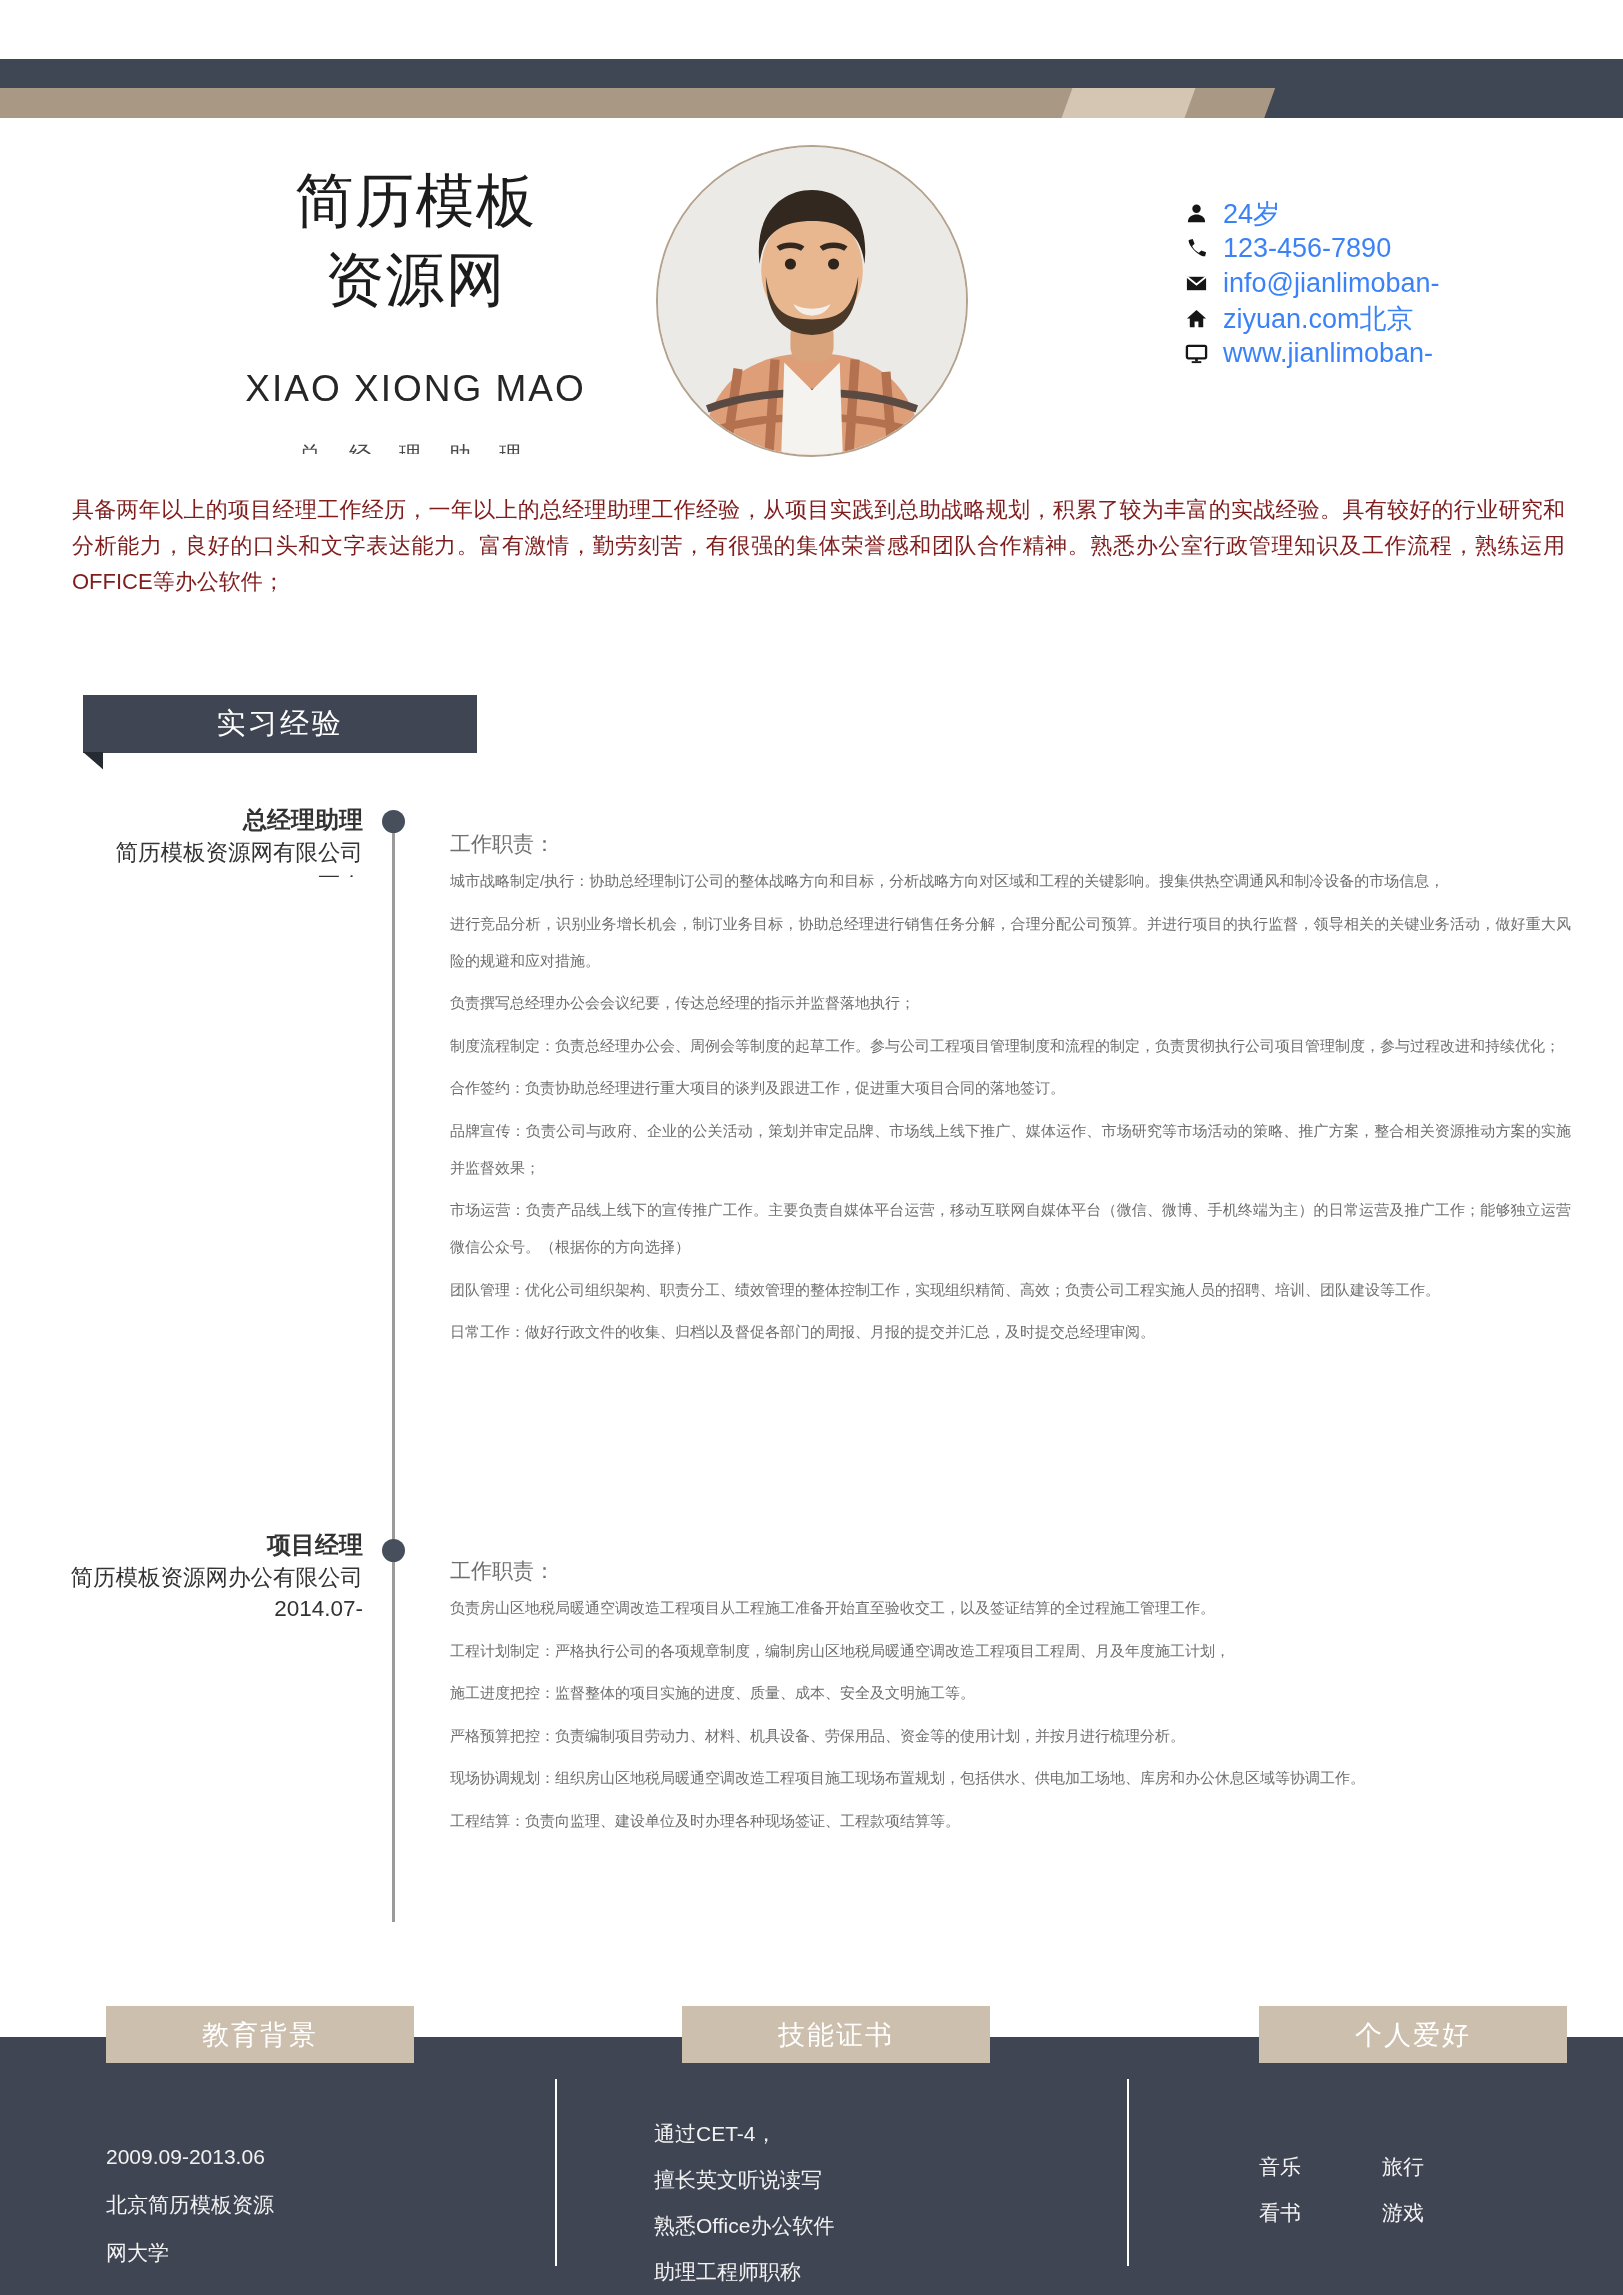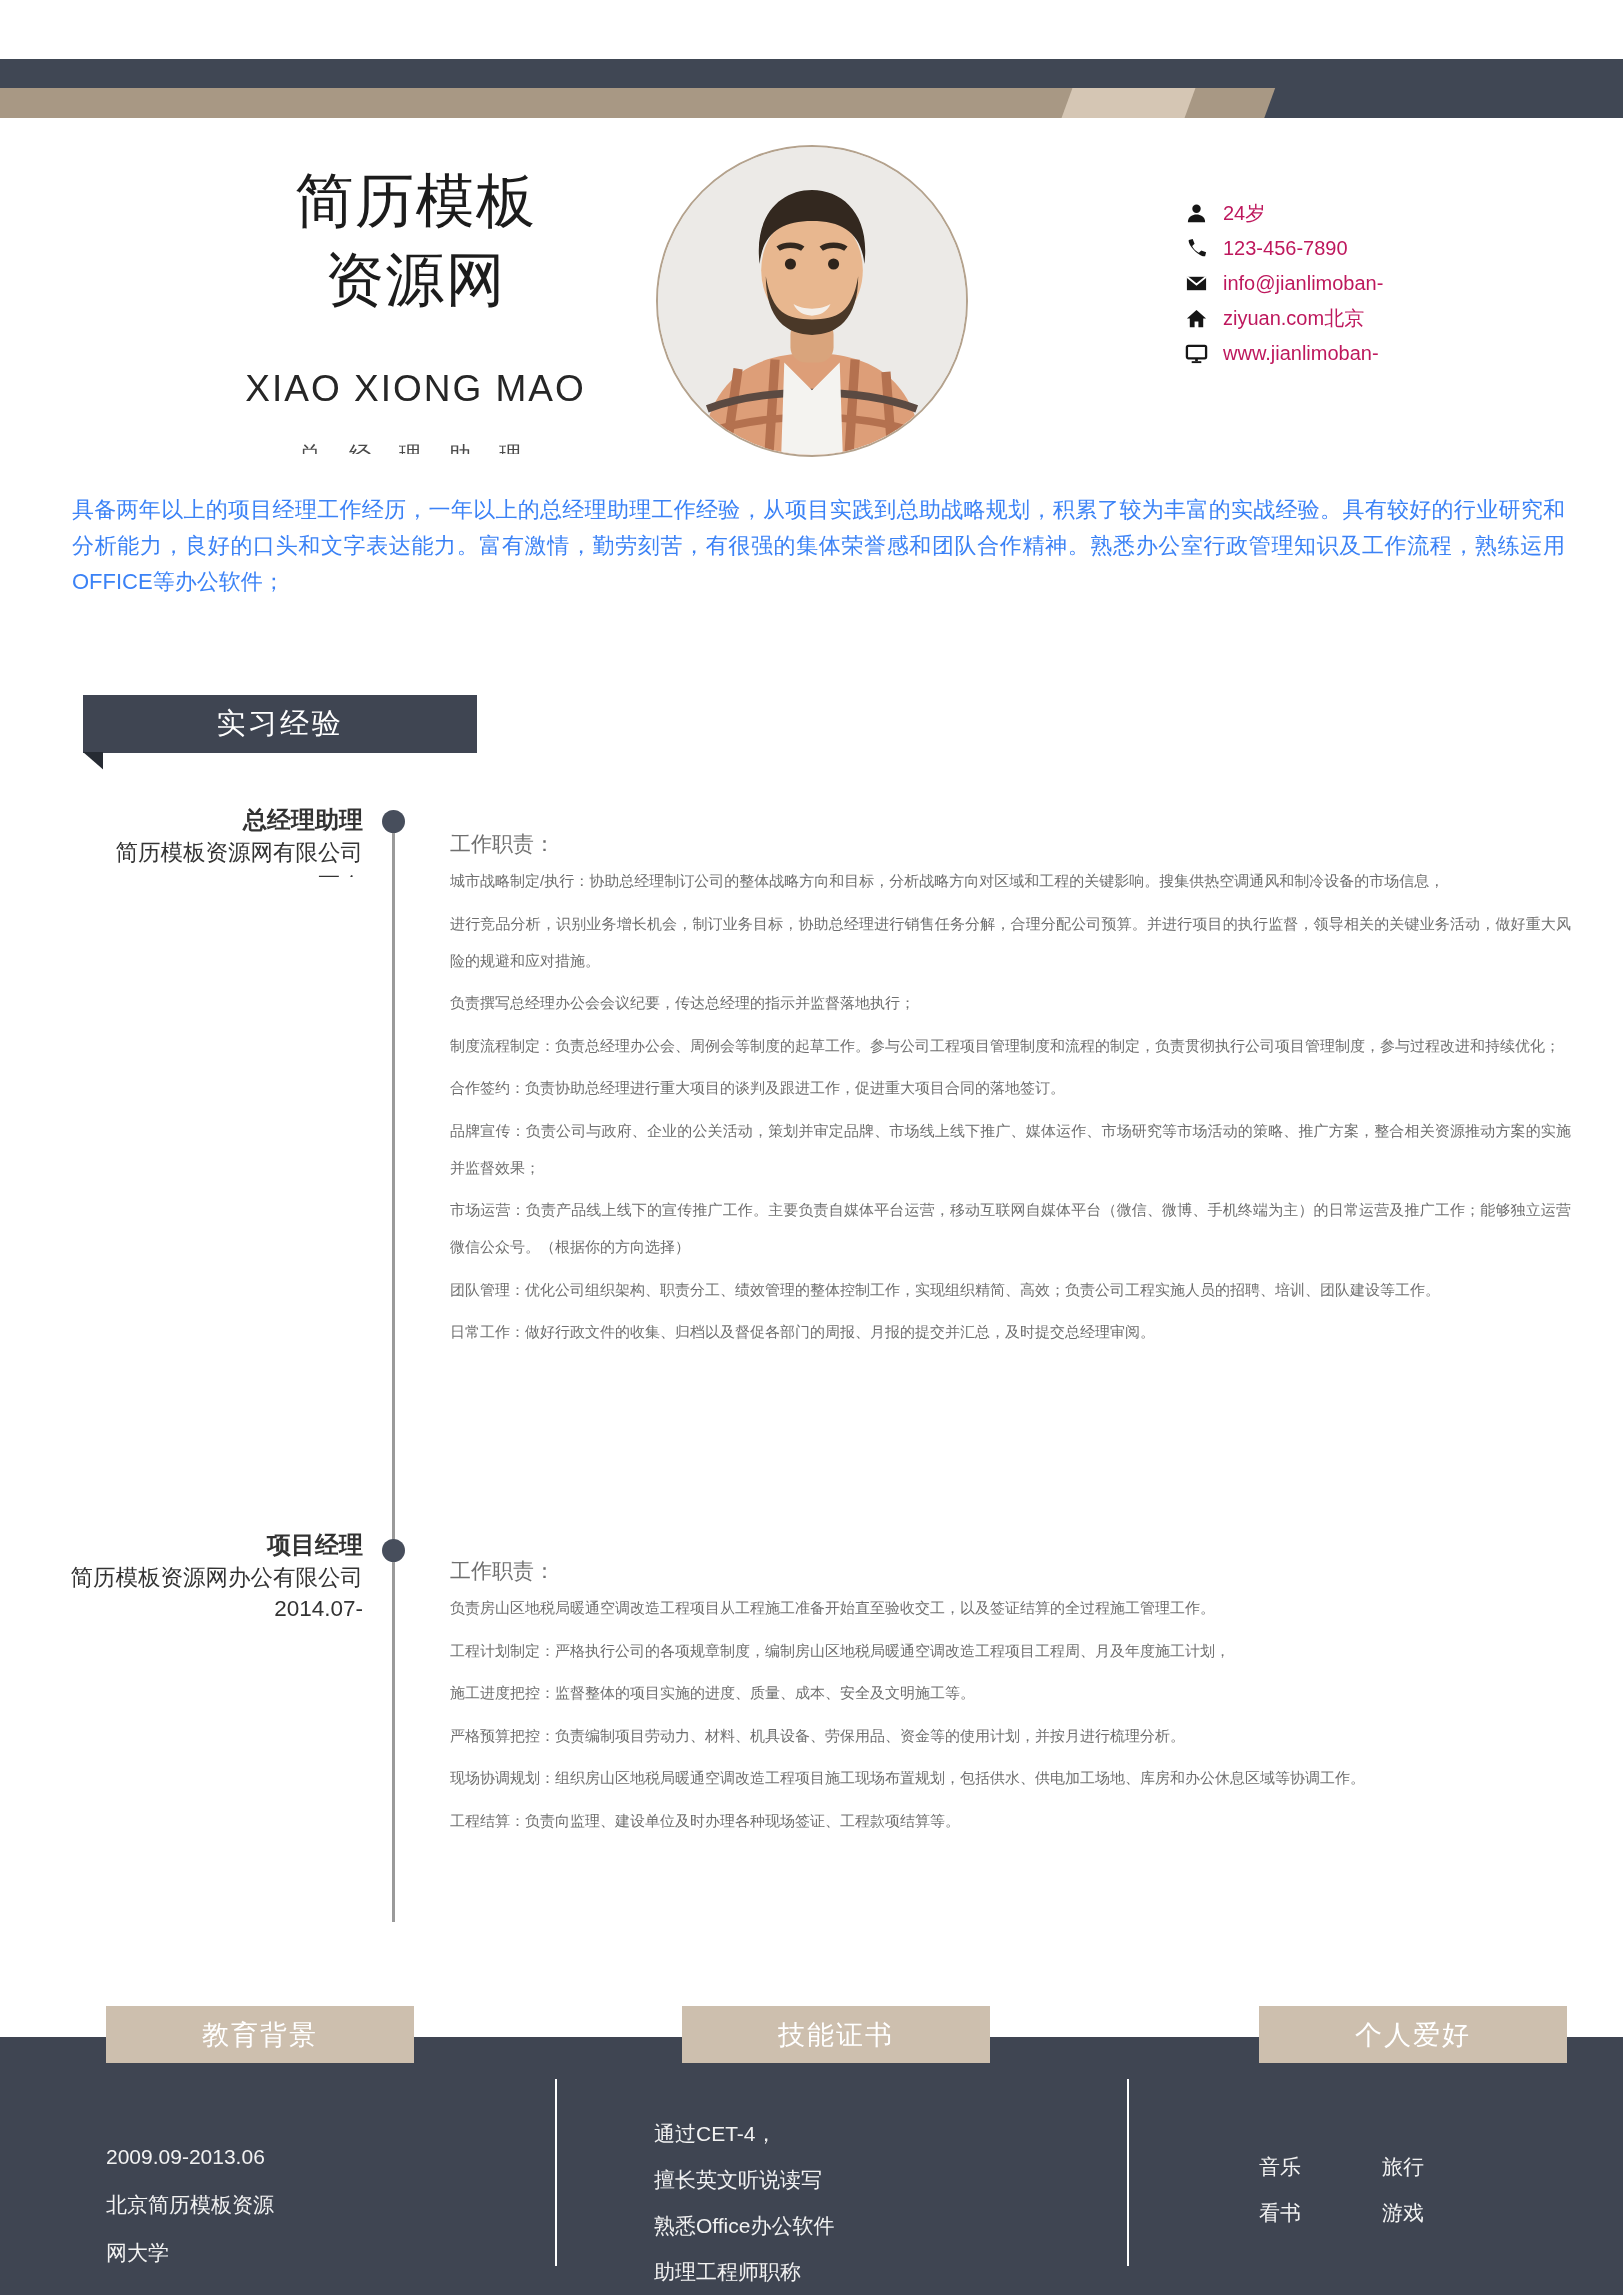--- a/index.html
+++ b/index.html
@@ -19,24 +19,24 @@
   .subtitle-clip{position:absolute;left:109px;top:440px;width:613px;height:13.6px;overflow:hidden;text-align:center;}
   .subtitle-clip span{font-size:22px;letter-spacing:11px;color:#4a4a4a;}
 
   .photo{position:absolute;left:656px;top:145px;width:308px;height:308px;border-radius:50%;border:2px solid #b4a28d;overflow:hidden;background:#eceae7;}
   .photo svg{width:100%;height:100%;display:block;}
 
   .contact{position:absolute;left:1185px;top:196px;}
   .contact-row{display:flex;align-items:center;height:35px;}
   .contact-row .cicon{width:23px;height:23px;margin-right:15px;color:#161616;flex:0 0 auto;}
   .contact-row .cicon svg{width:100%;height:100%;display:block;}
-  .contact-row .cval{font-size:20px;color:#be185d;white-space:nowrap;}
-
-  
-  .summary{position:absolute;left:72px;top:492px;width:1493px;font-size:22px;line-height:36px;color:#3b82f6;text-align:justify;}
+  .contact-row .cval{font-size:27px;color:#3b82f6;white-space:nowrap;}
+
+  
+  .summary{position:absolute;left:72px;top:492px;width:1493px;font-size:22px;line-height:36px;color:#7f1d1d;text-align:justify;}
 
   
   .sec-banner{position:absolute;left:83px;top:695px;width:394px;height:58px;background:#3f4552;color:#ffffff;
               display:flex;align-items:center;justify-content:center;font-size:29px;letter-spacing:2.7px;}
   .sec-fold{position:absolute;left:83px;top:752px;width:20.4px;height:17.7px;background:#262b33;
             clip-path:polygon(0 0,100% 0,100% 100%);}
 
   
   .tl-line{position:absolute;left:392px;top:821px;width:2.7px;height:1101px;background:#9a9a9a;}
   .tl-dot{position:absolute;left:382px;width:23px;height:23px;border-radius:50%;background:#474e5c;}

